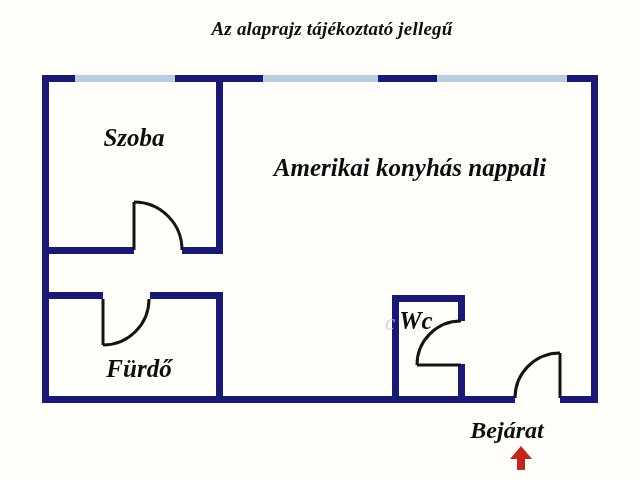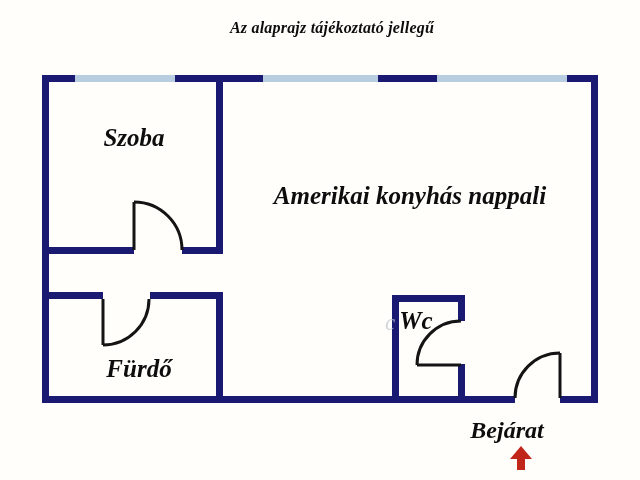--- a/index.html
+++ b/index.html
@@ -13,21 +13,21 @@
     position:relative;width:640px;height:480px;
   }
   #plan-svg{position:absolute;left:0;top:0;}
   .lbl{
     position:absolute;
     transform:translate(-50%,-50%);
     font-weight:bold;font-style:italic;
     color:#0d0d0d;white-space:nowrap;
     line-height:1;
   }
-  .lbl.title{font-size:16px;letter-spacing:.2px;}
+  .lbl.title{font-size:19px;letter-spacing:.2px;}
   .lbl.room{font-size:25px;}
   .lbl.small{font-size:24px;}
   .lbl.watermark{
     font-size:23px;color:#c6cad3;opacity:.75;font-weight:normal;
   }
 </style>
 </head>
 <body>
 
 <div id="stage">
@@ -72,21 +72,21 @@
       <path d="M515,398 A45,45 0 0 1 560,353" stroke="#141414"></path>
     </g>
 
     <polygon points="521,446 510,459 517,459 517,470 525,470 525,459 532,459" fill="#c1261b"></polygon>
   </svg>
 
   <div class="lbl title" style="left:332px;top:28px;">Az alaprajz tájékoztató jellegű</div>
 
   <div class="lbl room" style="left:134px;top:137px;">Szoba</div>
 
-  <div class="lbl room" style="left:410px;top:167px;margin-top:28px;">Amerikai konyhás nappali</div>
+  <div class="lbl room" style="left:410px;top:167px;">Amerikai konyhás nappali</div>
 
   <div class="lbl room" style="left:139px;top:368px;">Fürdő</div>
 
   <div class="lbl watermark" style="left:390px;top:322px;">c</div>
 
   <div class="lbl room" style="left:416px;top:320px;text-align:center;">Wc</div>
 
   <div class="lbl small" style="left:507px;top:430px;">Bejárat</div>
 
 </div>

